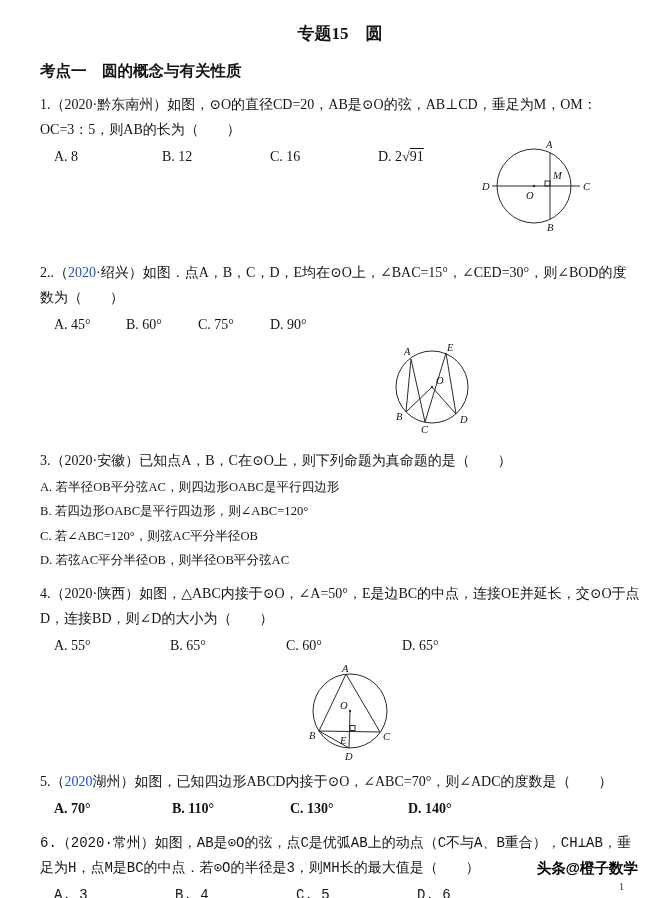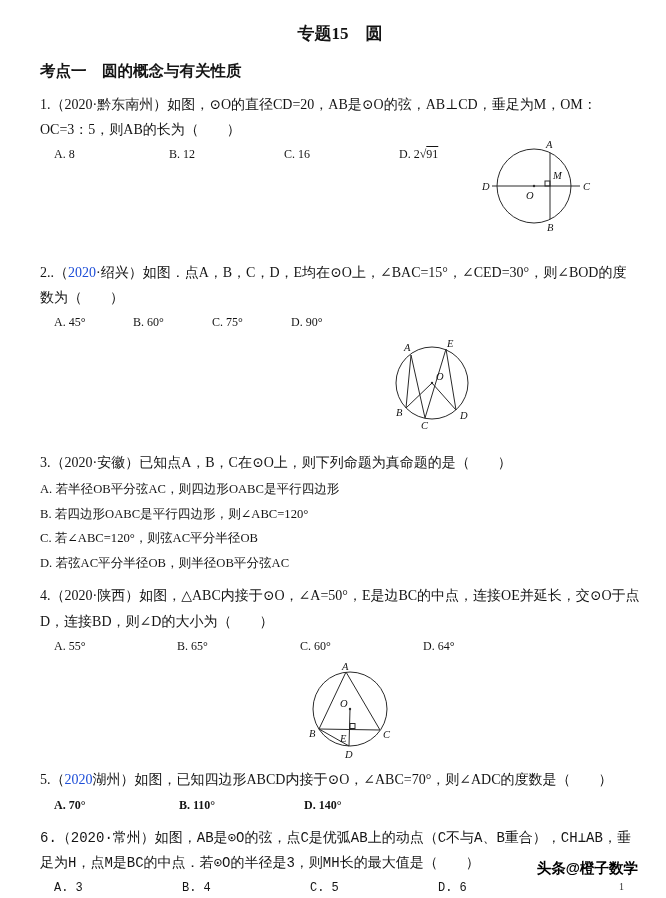--- a/index.html
+++ b/index.html
@@ -16,35 +16,35 @@
   .title {
     text-align:center; font-size:17px; font-weight:bold;
     margin:10px 0 16px 0;
   }
   .section-heading {
     font-size:15.5px; font-weight:bold;
     margin:6px 0 10px 0;
   }
   .question { position:relative; }
   .stem { font-size:14px; line-height:1.8; margin:4px 0 2px 0; }
-  .opts { display:flex; font-size:12px; line-height:1.8; margin:2px 0 4px 0; padding-left:14px;gap:7px; }
+  .opts { display:flex; font-size:14px; line-height:1.8; margin:2px 0 4px 0; padding-left:14px; }
   .opt { display:inline-block; }
   .q1 .opt   { width:108px; }
   .q2 .opt   { width:72px; }
   .q4 .opt   { width:116px; }
   .q5 .opt   { width:118px;font-weight:bold; }
   .q6 .opt   { width:121px; }
   .opt-list .opt-line { font-size:12.6px; line-height:1.95; }
   .rad { text-decoration:overline; }
   .link { color:#1d4ed8; }
   .q1 { min-height:152px; }
   .q1-diagram { position:absolute; top:44px; right:44px; }
   .q2 { margin-top:16px; }
   .q2-diagram { margin:4px 0 0 344px; }
-  .q3 { margin-top:16px; }
+  .q3 { margin-top:10px; }
   .q4 { margin-top:8px; }
   .q4-diagram { margin:4px 0 0 262px; }
   .q5 { margin-top:4px; }
   .q6 { margin-top:10px;font-family:Liberation Mono, monospace; }
   svg { display:block; }
   svg line, svg circle, svg path, svg rect { stroke:#2a2a2a; stroke-width:1; fill:none; }
   svg .dot { fill:#2a2a2a; stroke:none; }
   svg text {
     font-family:"Liberation Serif","DejaVu Serif",serif;
     font-style:italic; font-size:10.5px;
@@ -132,21 +132,21 @@
         <div class="opt-line">D. 若弦AC平分半径OB，则半径OB平分弦AC</div>
       </div>
     </div>
 
     <div class="question q4">
       <div class="stem">4.（2020·陕西）如图，△ABC内接于⊙O，∠A=50°，E是边BC的中点，连接OE并延长，交⊙O于点D，连接BD，则∠D的大小为（　　）</div>
       <div class="opts">
         <span class="opt">A. 55°</span>
         <span class="opt">B. 65°</span>
         <span class="opt">C. 60°</span>
-        <span class="opt">D. 64°</span>
+        <span class="opt">D. 65°</span>
       </div>
       <div class="q4-diagram">
         <svg width="100" height="102" viewBox="0 0 100 102">
           <circle cx="48" cy="48" r="37"></circle>
           <line x1="44" y1="11" x2="17" y2="68"></line>
           <line x1="44" y1="11" x2="78" y2="69"></line>
           <line x1="17" y1="68" x2="78" y2="69"></line>
           <line x1="48" y1="48" x2="47" y2="85"></line>
           <line x1="17" y1="68" x2="47" y2="85"></line>
           <rect x="48" y="62.5" width="5" height="5"></rect>
@@ -159,20 +159,21 @@
           <text x="43" y="97">D</text>
         </svg>
       </div>
     </div>
 
     <div class="question q5">
       <div class="stem"><span>5.（</span><span class="link">2020</span><span>湖州）如图，已知四边形ABCD内接于⊙O，∠ABC=70°，则∠ADC的度数是（　　）</span></div>
       <div class="opts">
         <span class="opt">A. 70°</span>
         <span class="opt">B. 110°</span>
+        <span class="opt">C. 130°</span>
         <span class="opt">D. 140°</span>
       </div>
     </div>
 
     <div class="question q6">
       <div class="stem">6.（2020·常州）如图，AB是⊙O的弦，点C是优弧AB上的动点（C不与A、B重合），CH⊥AB，垂足为H，点M是BC的中点．若⊙O的半径是3，则MH长的最大值是（　　）</div>
       <div class="opts">
         <span class="opt">A. 3</span>
         <span class="opt">B. 4</span>
         <span class="opt">C. 5</span>

